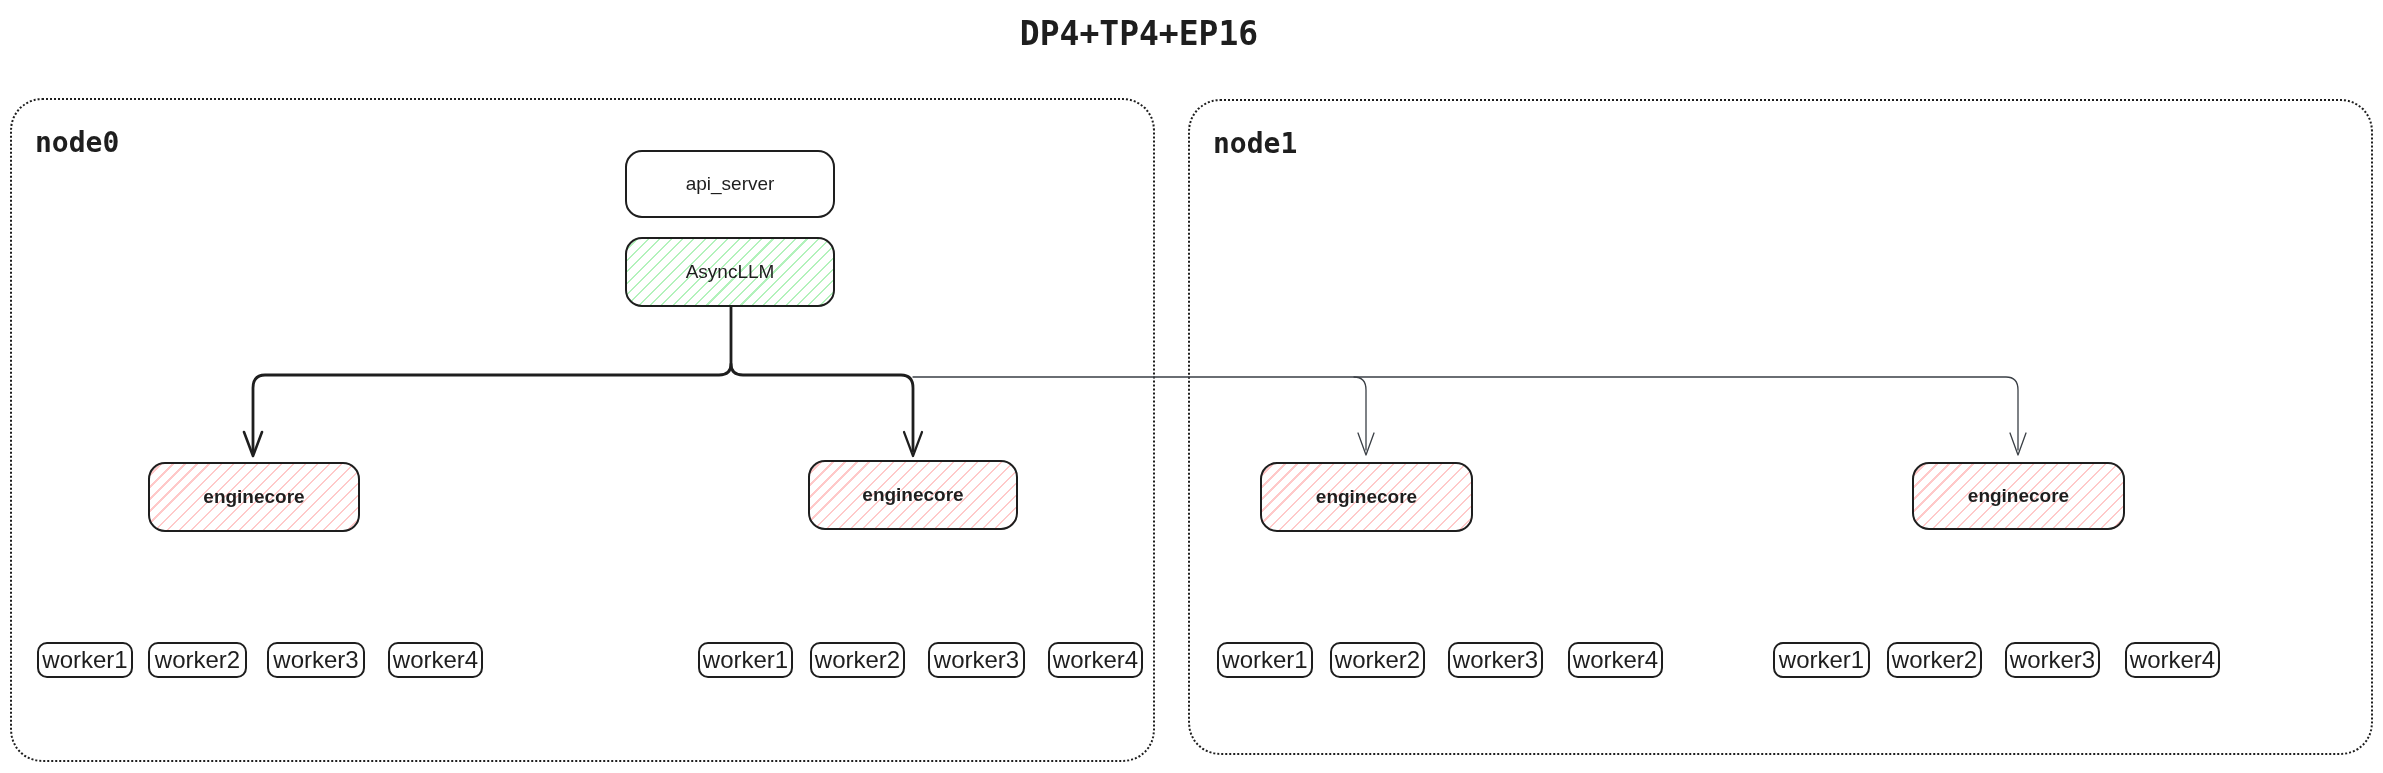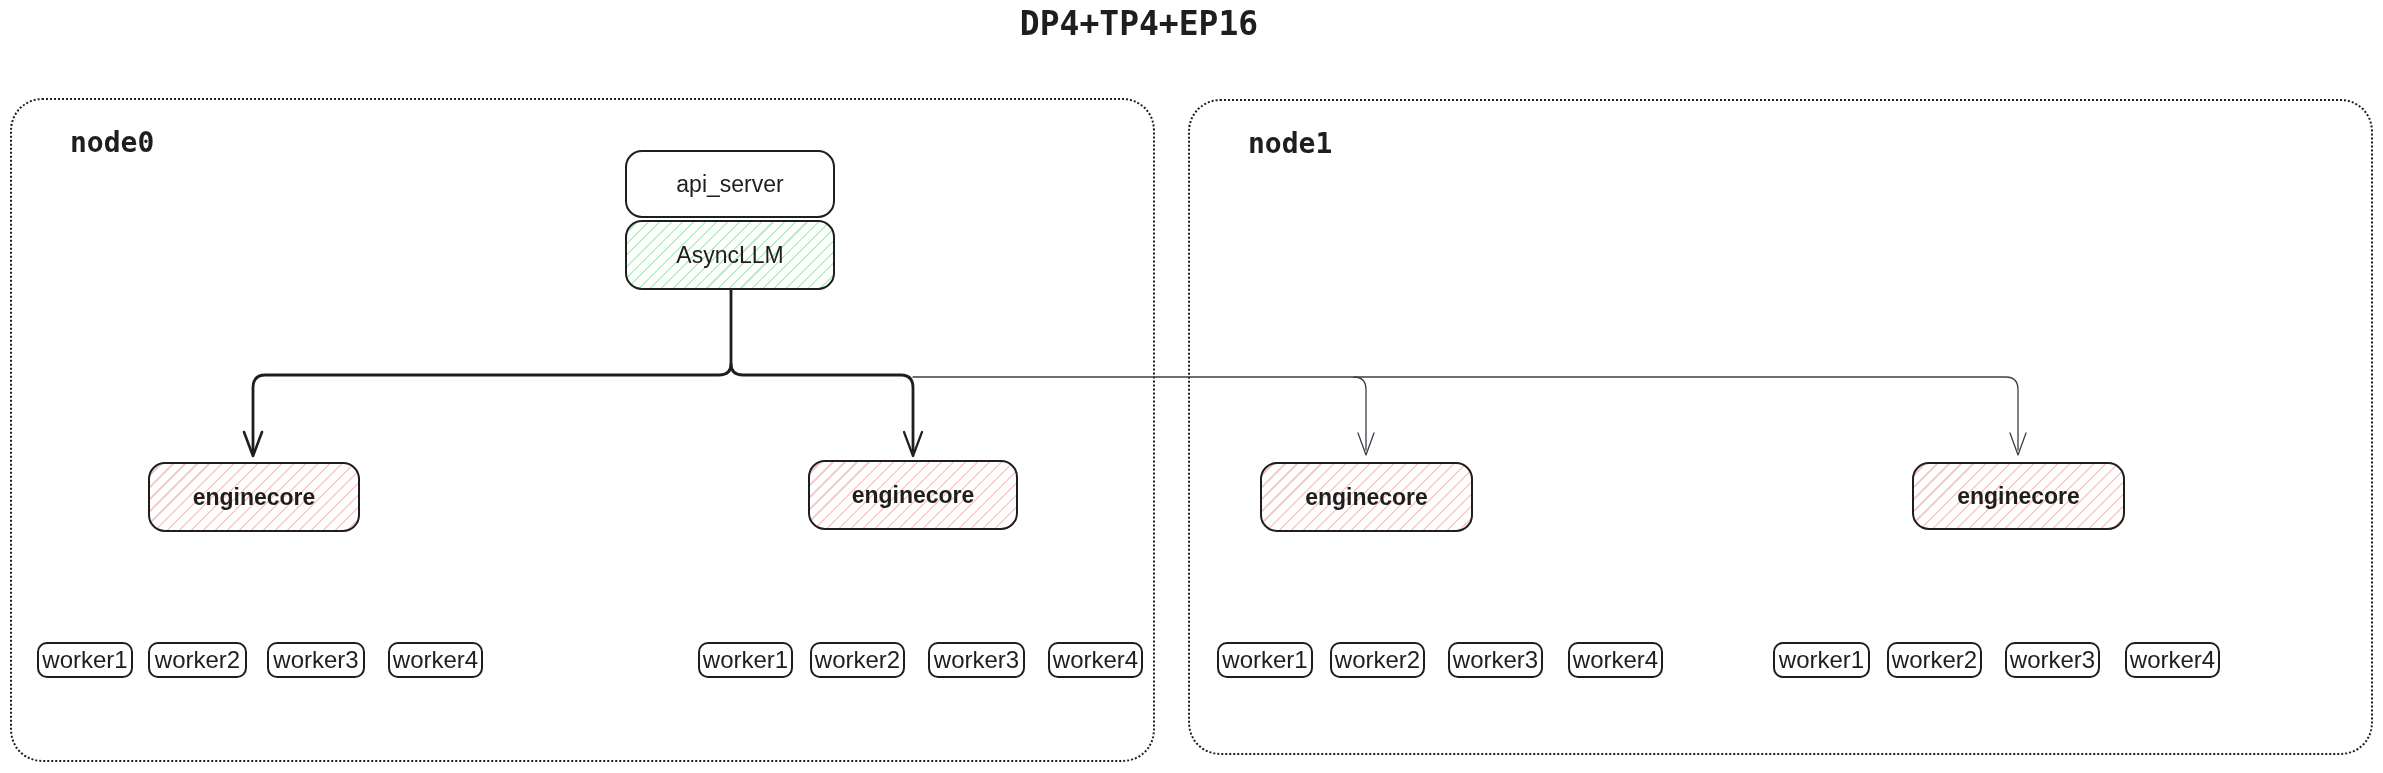--- a/index.html
+++ b/index.html
@@ -7,21 +7,21 @@
   #canvas {
     position: relative;
     width: 2383px;
     height: 773px;
     background: #ffffff;
     overflow: hidden;
   }
   .title {
     position: absolute;
     left: 1139px;
-    top: 4px;
+    top: 14px;
     transform: translateX(-50%);
     font-family: "DejaVu Sans Mono", monospace;
     font-size: 33px;
     font-weight: bold;
     color: #1e1e1e;
     white-space: nowrap;
   }
   .node-container {
     position: absolute;
     border: 2.5px dotted #1e1e1e;
@@ -33,45 +33,45 @@
   #node1 { left: 1188px; top: 99px; width: 1185px; height: 656px; text-align: right; }
   .node-label {
     position: absolute;
     left: 23px;
     top: 26px;
     font-family: "DejaVu Sans Mono", monospace;
     font-size: 28px;
     font-weight: bold;
     color: #1e1e1e;
     white-space: nowrap;
-    margin-left: 35px;
   }
   svg.connectors {
     position: absolute;
     left: 0; top: 0;
     z-index: 1;
     pointer-events: none;
   }
   .box {
     position: absolute;
     display: flex;
     align-items: center;
     justify-content: center;
     border: 2px solid #1e1e1e;
     background: #ffffff;
     color: #1e1e1e;
-    font-size: 23px;
+    font-size: 19px;
     z-index: 2;
     white-space: nowrap;
   }
   .big-box { border-radius: 17px; }
   .hatch-green {
     background-color: #ffffff;
     background-image: repeating-linear-gradient(135deg,
       transparent 0px, transparent 6.5px, #b2f2bb 6.5px, #b2f2bb 8px);
+    margin-top: 17px;
   }
   .hatch-red {
     background-color: #ffffff;
     background-image: repeating-linear-gradient(135deg,
       transparent 0px, transparent 7px, #ffc9c9 7px, #ffc9c9 8.5px);
     font-weight: bold;
   }
   #api-server { left: 625px; top: 150px; width: 210px; height: 68px; }
   #async-llm { left: 625px; top: 220px; width: 210px; height: 70px; }
   #ec1 { left: 148px;  top: 462px; width: 212px; height: 70px; }

